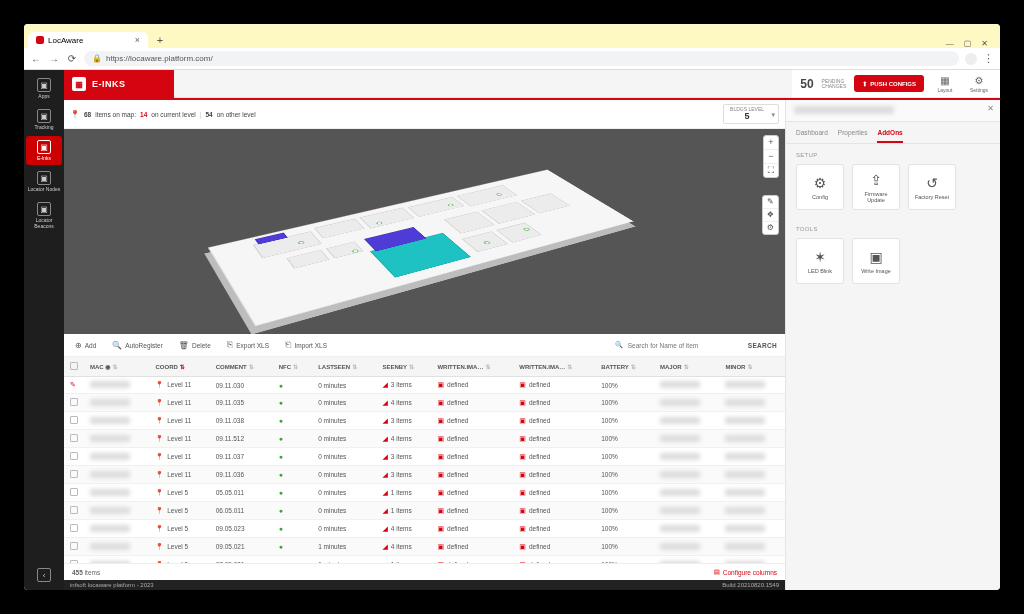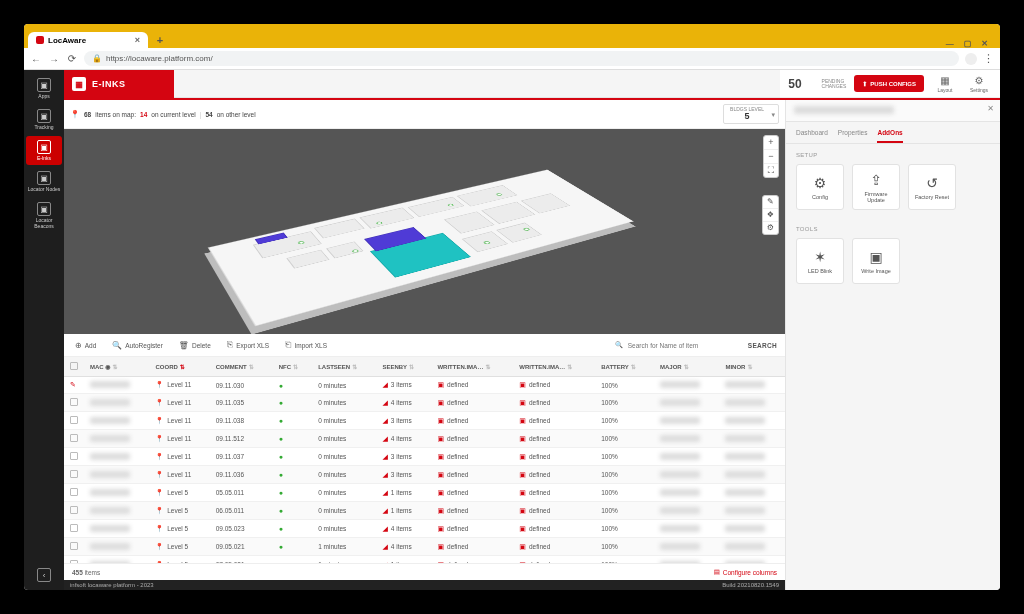--- a/index.html
+++ b/index.html
@@ -1,20 +1,20 @@
 <!DOCTYPE html>
 <html><head>
 <meta charset="utf-8">
 <style>
 * { box-sizing: border-box; margin: 0; padding: 0; font-family: Arial, sans-serif; }
 body { background: #000; display: flex; align-items: center; justify-content: center; height: 614px; width: 1024px; overflow: hidden; }
 .device-frame { width: 1004px; height: 594px; background: #000; border-radius: 16px; padding: 14px; }
 .screen { width: 100%; height: 100%; background: #fff; border-radius: 4px; overflow: hidden; display: flex; flex-direction: column; }
 .browser-chrome { flex: 0 0 auto; }
-.tab-strip { background: #eab308; display: flex; align-items: flex-end; height: 24px; padding: 4px 4px 0 4px; gap: 4px; font-weight: bold; }
+.tab-strip { background: #fef9c3; display: flex; align-items: flex-end; height: 24px; padding: 4px 4px 0 4px; gap: 4px; }
 .tab { background: #fff; border-radius: 6px 6px 0 0; padding: 3px 8px; font-size: 8px; display: flex; align-items: center; gap: 4px; width: 120px; }
 .tab .favicon { width: 8px; height: 8px; background: #d40511; border-radius: 2px; }
 .tab .close { margin-left: auto; font-size: 9px; color: #666; }
 .newtab { width: 16px; height: 16px; display: flex; align-items: center; justify-content: center; font-size: 11px; color: #555; }
 .window-controls { margin-left: auto; display: flex; gap: 10px; font-size: 8px; color: #555; padding-right: 8px;}
 .url-bar { background: #fff; border-bottom: 1px solid #ddd; display: flex; align-items: center; padding: 3px 6px; gap: 6px; font-size: 8px; color: #555; }
 .url-bar .nav-icon { width: 12px; text-align: center; font-size: 10px; }
 .url-field { flex: 1; background: #f1f3f4; border-radius: 10px; padding: 3px 8px; font-size: 8px; display: flex; align-items: center; gap: 4px; }
 .url-field .lock { color: #555; }
 .profile-dot { width: 12px; height: 12px; border-radius: 50%; background: #eee; }
@@ -28,21 +28,21 @@
 .rail-item.active .ic { border-color: #fff; }
 .rail .spacer { flex:1; }
 
 .main { flex: 1; display: flex; flex-direction: column; overflow:hidden; }
 .topbar { display: flex; align-items: stretch; height: 28px; }
 .brand { background: #d40511; color: #fff; display: flex; align-items: center; padding: 0 8px; gap: 6px; width: 110px; }
 .brand .logo { width: 14px; height: 14px; background: #fff; border-radius: 2px; display:flex; align-items:center; justify-content:center; color:#d40511; font-size:8px; font-weight:bold;}
 .brand .title { font-size: 9px; font-weight: bold; letter-spacing: .5px;}
 .topbar-fill { flex:1; background: #f5f5f5; border-bottom: 1px solid #e5e5e5; }
 .topbar-right { background: #fff; display: flex; align-items: center; gap: 8px; padding: 0 8px; border-bottom: 1px solid #eee; }
-.pending { font-size: 6px; color:#888; text-align:left; display:flex; align-items:center; gap:20px;}
+.pending { font-size: 6px; color:#888; text-align:left; display:flex; align-items:center; gap:8px;}
 .pending .count { font-size: 12px; color:#444; font-weight:600;}
 .push-btn { background: #d40511; color: #fff; font-size: 6px; font-weight: bold; padding: 5px 8px; border-radius: 3px; display:flex; align-items:center; gap:3px; }
 .top-icon { width: 26px; display:flex; flex-direction:column; align-items:center; font-size:5px; color:#666; gap:1px; }
 .top-icon .glyph { font-size: 10px; }
 
 .content { flex:1; display:flex; overflow:hidden; border-top: 2px solid #d40511; }
 .left-pane { flex:1; display:flex; flex-direction:column; overflow:hidden; }
 .infobar { display:flex; align-items:center; font-size:6.5px; color:#444; padding:4px 6px; border-bottom:1px solid #eee; gap:4px; background:#fff; }
 .pin-ic { color:#d40511; font-size:8px; }
 .infobar .sep { color:#ccc; }

